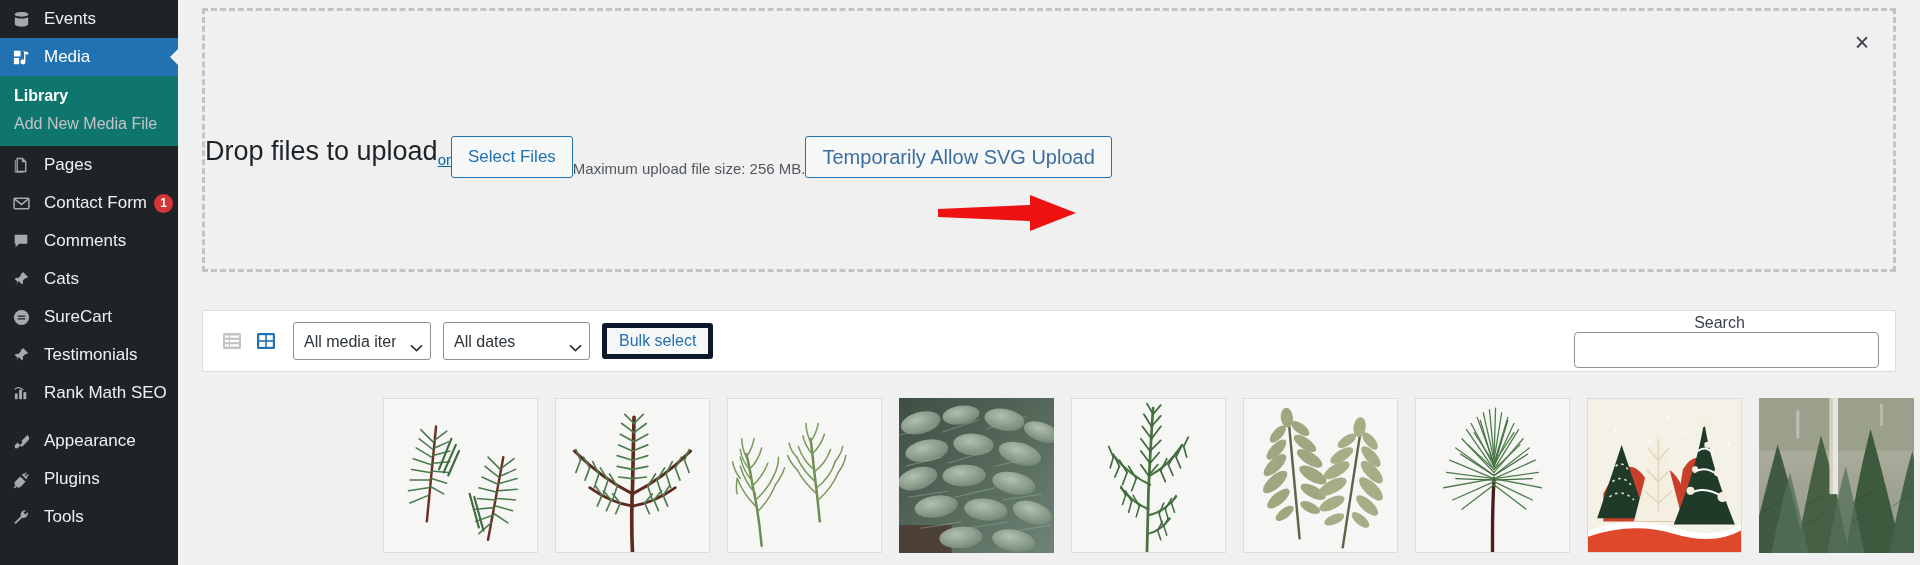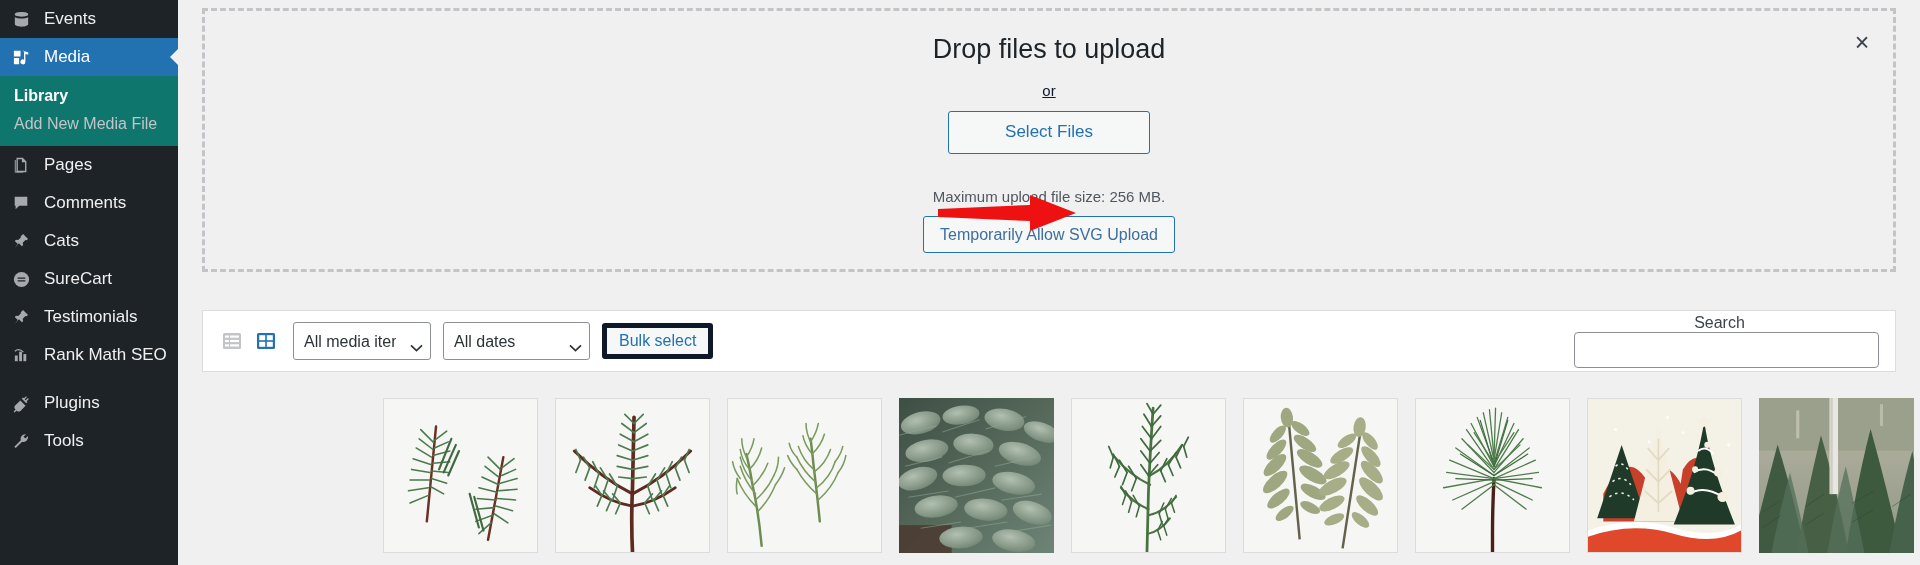--- a/index.html
+++ b/index.html
@@ -78,58 +78,58 @@
   
   #dropzone {
     position: absolute;
     left: 24px; top: 8px;
     width: 1694px; height: 264px;
     border: 3px dashed #c3c4c7;
     background: #f0f0f1;
   }
   #dropzone-inner {
     height: 100%;
-    display: flex; flex-direction: column;
+    display: flex; flex-direction: row;
     align-items: center;
     padding-top: 22px;
   }
   #drop-title {
     font-size: 27px;
     font-weight: 400;
     color: #1d2327;
     line-height: 1.2;
   }
   #drop-or {
-    font-size: 15px; color: #0f172a;
+    font-size: 15px; color: #0369a1;
     margin-top: 17px;
     text-decoration: underline;
   }
   #select-files-btn {
     margin-top: 12px;
     background: #f6f7f7;
     border: 1px solid #2271b1;
     color: #2271b1;
     font-size: 17px;
-    padding: 10px 56px;
+    padding: 10px 16px;
     border-radius: 3px;
     cursor: pointer;
     font-family: inherit;
     line-height: 1.2;
   }
   #max-size {
     margin-top: 34px;
     font-size: 15px;
     color: #50575e;
   }
   #svg-btn {
     margin-top: 11px;
     background: #f6f7f7;
     border: 1px solid #2271b1;
     color: #3c6e9f;
-    font-size: 16px;
+    font-size: 20px;
     padding: 8px 16px;
     border-radius: 3px;
     cursor: pointer;
     font-family: inherit;
     line-height: 1.2;
   }
   #drop-close {
     position: absolute;
     right: 14px; top: 14px;
     width: 34px; height: 34px;
@@ -271,20 +271,30 @@
     <div class="nav-item">
       <span class="ico">
         <svg width="18" height="18" viewBox="0 0 20 20" fill="currentColor">
             <path d="M5 2h7l4 4v12H5V2zm1.5 1.5v13h8V7h-3.5V3.5H6.5z"></path>
             <path d="M3 4.5v14h9.5v-1.5H4.5V4.5H3z" opacity=".75"></path>
           </svg>
       </span>
       <span>Pages</span>
     </div>
 
+    <div class="nav-item">
+      <span class="ico">
+        <svg width="19" height="19" viewBox="0 0 20 20" fill="none" stroke="currentColor" stroke-width="1.6">
+            <rect x="2.2" y="4.5" width="15.6" height="11" rx="1"></rect>
+            <path d="M2.6 5.2 10 11l7.4-5.8"></path>
+          </svg>
+      </span>
+      <span>Contact Form</span>
+      <span class="badge">1</span>
+    </div>
 
     <div class="nav-item">
       <span class="ico">
         <svg width="18" height="18" viewBox="0 0 20 20" fill="currentColor">
             <path d="M3 3h14v10H8l-4 4v-4H3V3z"></path>
           </svg>
       </span>
       <span>Comments</span>
     </div>
 
@@ -323,20 +333,28 @@
             <rect x="7.5" y="6" width="3" height="10"></rect>
             <rect x="12" y="8.5" width="3" height="7.5"></rect>
             <path d="M3 5.5c3-2.5 6-2 9 1" stroke="currentColor" stroke-width="1.3" fill="none"></path>
           </svg>
       </span>
       <span>Rank Math SEO</span>
     </div>
 
     <div class="nav-gap"></div>
 
+    <div class="nav-item">
+      <span class="ico">
+        <svg width="19" height="19" viewBox="0 0 20 20" fill="currentColor">
+            <path d="M16.5 2.8 9.8 9.5l1.4 1.4-2.8 2.8-2.6-2.6L3 14v3h3l2.9-2.8 1.5 1.5 6.7-6.7c1.3-1.3 1.3-3.4.1-4.6-1.2-1.2-2.4-1.9-.7-1.6z"></path>
+          </svg>
+      </span>
+      <span>Appearance</span>
+    </div>
 
     <div class="nav-item">
       <span class="ico">
         <svg width="19" height="19" viewBox="0 0 20 20" fill="currentColor">
             <path d="M14.8 2.3 12.5 4.6l-.9-.9-1.3 1.3 4.7 4.7 1.3-1.3-.9-.9 2.3-2.3-1-1-2.3 2.3-1-1 2.3-2.3-1.2-1.2zM8.7 6.8 3.3 12.2c-1 1-1 2.7 0 3.7l.4.4-2 2 1.1 1.1 2-2 .4.4c1 1 2.7 1 3.7 0l5.4-5.4-5.6-5.6z"></path>
           </svg>
       </span>
       <span>Plugins</span>
     </div>
 

